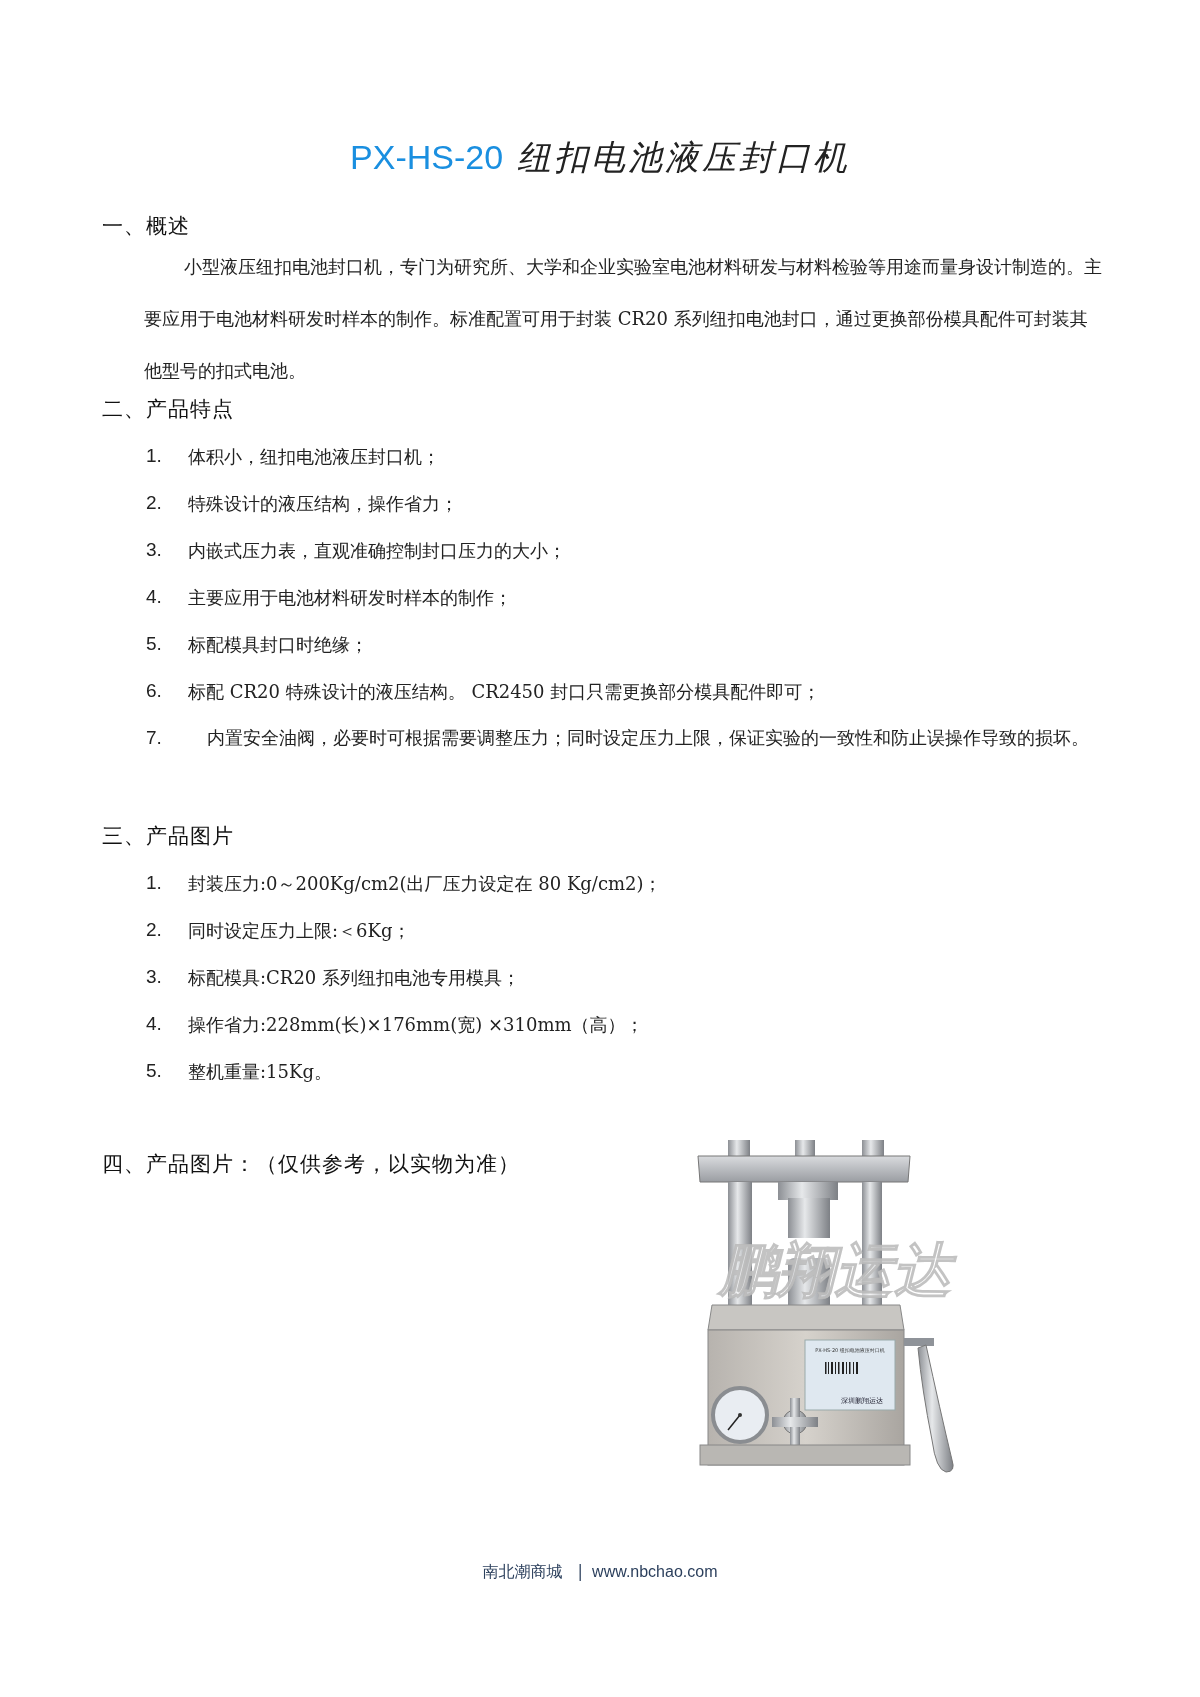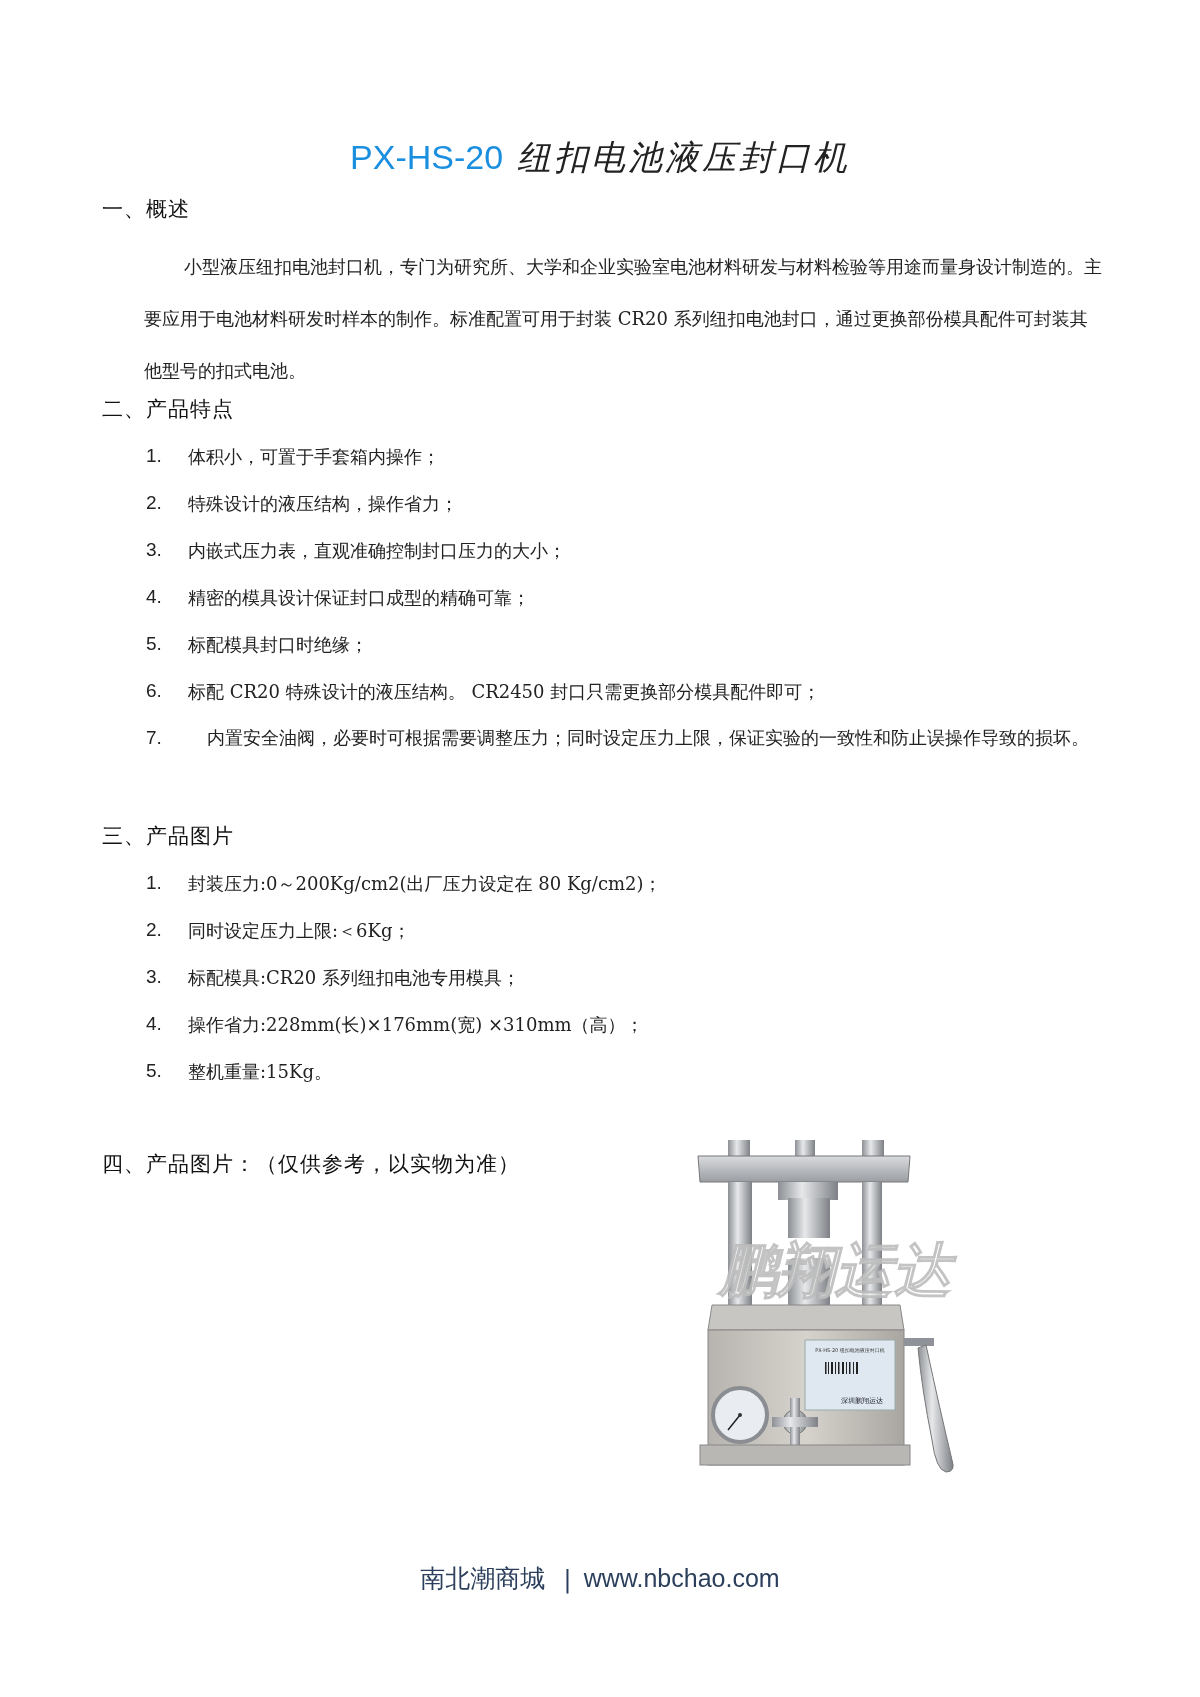--- a/index.html
+++ b/index.html
@@ -9,51 +9,51 @@
   .title .name { color:#222; font-family:"DejaVu Serif", serif;font-style:italic; }
   .h { position:absolute; left:102px; font-size:21px; font-family:"DejaVu Sans", sans-serif; color:#111; letter-spacing:1px; }
   .para { position:absolute; left:144px; width:960px; font-size:18px; line-height:52px; color:#222; }
   .para .indent { display:inline-block; width:40px; }
   .list { position:absolute; left:146px; font-size:18px; font-family:"DejaVu Serif", serif; color:#222; }
   .li { position:absolute; white-space:nowrap; }
   .li .num { position:absolute; left:0; font-family:"Liberation Sans", sans-serif; font-size:19px; }
   .li .txt { position:absolute; left:42px; white-space:nowrap; }
   .li .txt.wrap { white-space:normal; width:920px; line-height:47px; top:-13px;text-align:center; }
   .photo { position:absolute; left:690px; top:1140px; width:290px; height:340px; }
-  .footer { position:absolute; top:1562px; left:0; width:1200px; text-align:center; font-size:25px; color:#2b3f5c; }
+  .footer { position:absolute; top:1562px; left:0; width:1200px; text-align:center; font-size:16px; color:#2b3f5c; }
   .footer .url { font-family:"Liberation Sans", sans-serif; }
 </style>
 </head>
 <body>
 
 <div class="title">
   <span class="model">PX-HS-20</span>
   <span class="name">纽扣电池液压封口机</span>
 </div>
 
-<div class="h" style="top:195px;">一、概述</div>
+<div class="h" style="top:212px;">一、概述</div>
 <div class="para" style="top:241px;"><span class="indent"></span><span>小型液压纽扣电池封口机，专门为研究所、大学和企业实验室电池材料研发与材料检验等用途而量身设计制造的。主要应用于电池材料研发时样本的制作。标准配置可用于封装 CR20 系列纽扣电池封口，通过更换部份模具配件可封装其他型号的扣式电池。</span></div>
 
 <div class="h" style="top:395px;">二、产品特点</div>
 <div class="list">
   <div class="li" style="top:445px;">
       <span class="num">1.</span>
-      <span class="txt">体积小，可置于手套箱内操作；</span>
+      <span class="txt">体积小，纽扣电池液压封口机；</span>
     </div>
   <div class="li" style="top:492px;">
       <span class="num">2.</span>
       <span class="txt">特殊设计的液压结构，操作省力；</span>
     </div>
   <div class="li" style="top:539px;">
       <span class="num">3.</span>
       <span class="txt">内嵌式压力表，直观准确控制封口压力的大小；</span>
     </div>
   <div class="li" style="top:586px;">
       <span class="num">4.</span>
-      <span class="txt">精密的模具设计保证封口成型的精确可靠；</span>
+      <span class="txt">主要应用于电池材料研发时样本的制作；</span>
     </div>
   <div class="li" style="top:633px;">
       <span class="num">5.</span>
       <span class="txt">标配模具封口时绝缘；</span>
     </div>
   <div class="li" style="top:680px;">
       <span class="num">6.</span>
       <span class="txt">标配 CR20 特殊设计的液压结构。 CR2450 封口只需更换部分模具配件即可；</span>
     </div>
   <div class="li" style="top:727px;">

